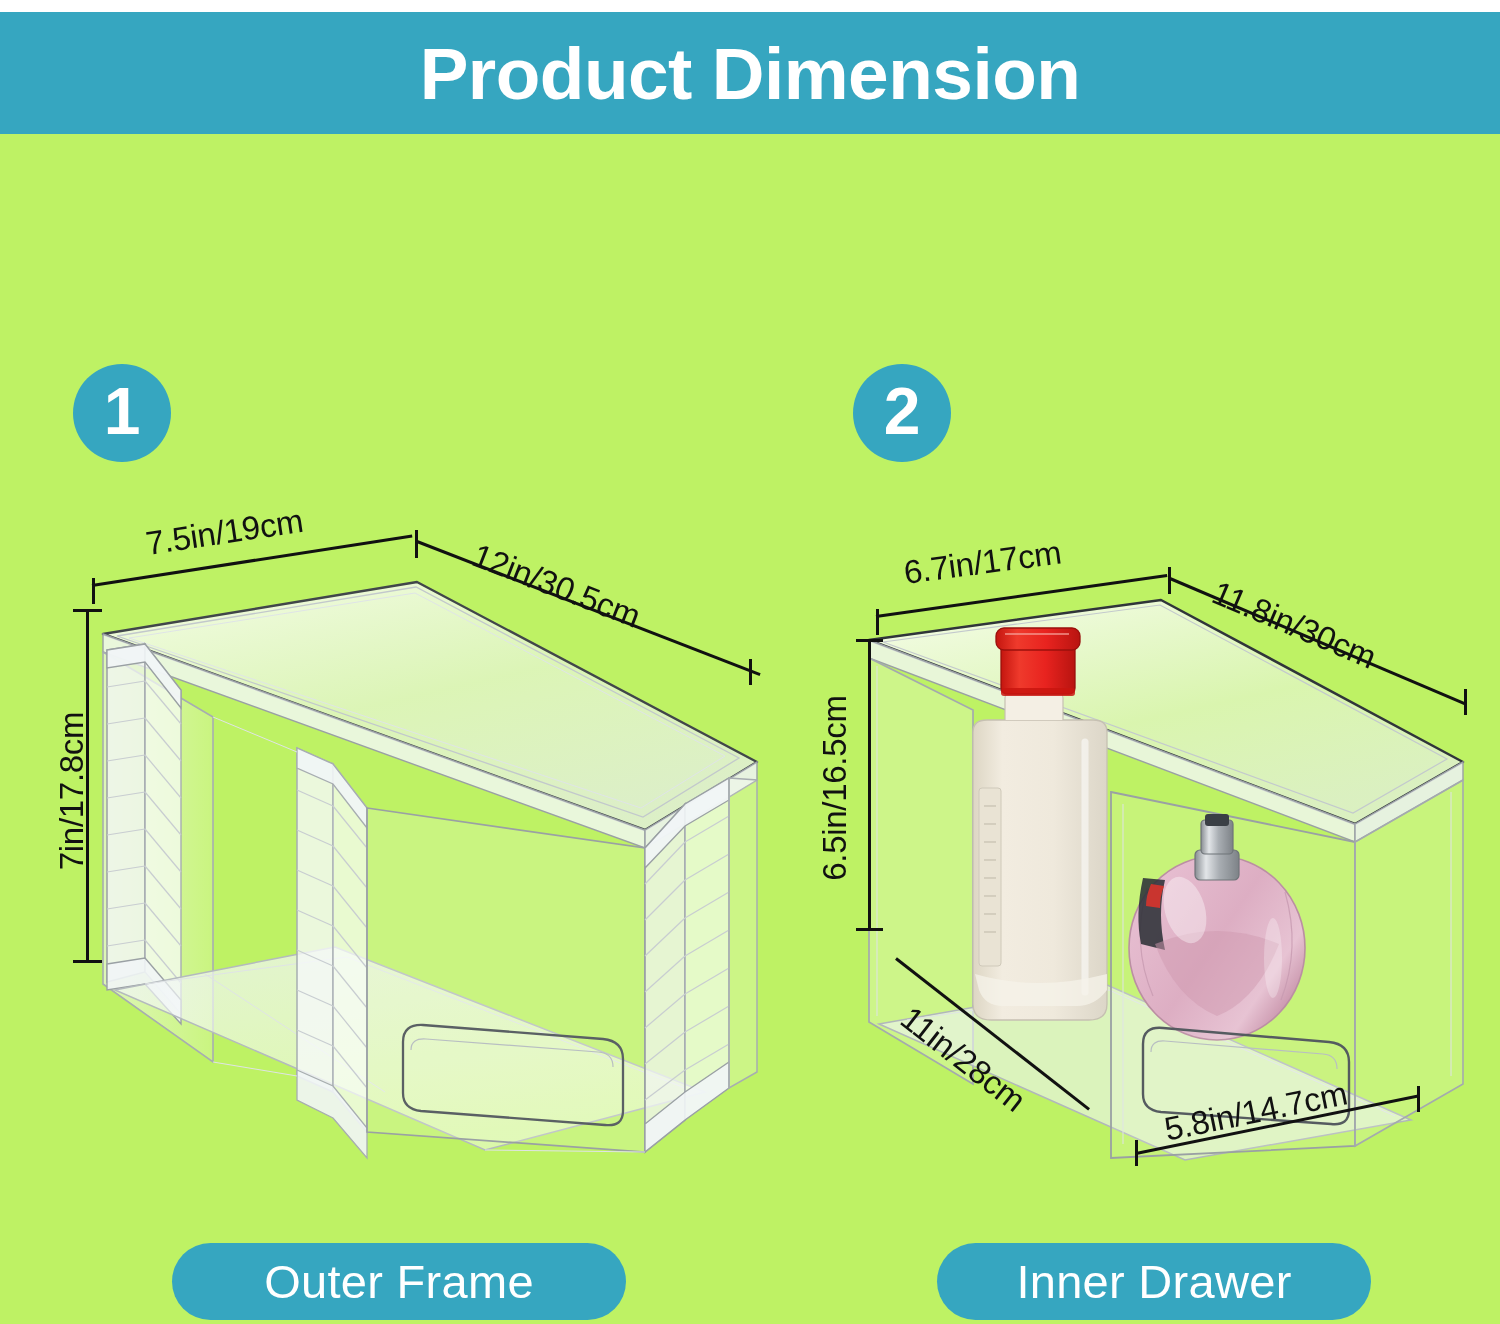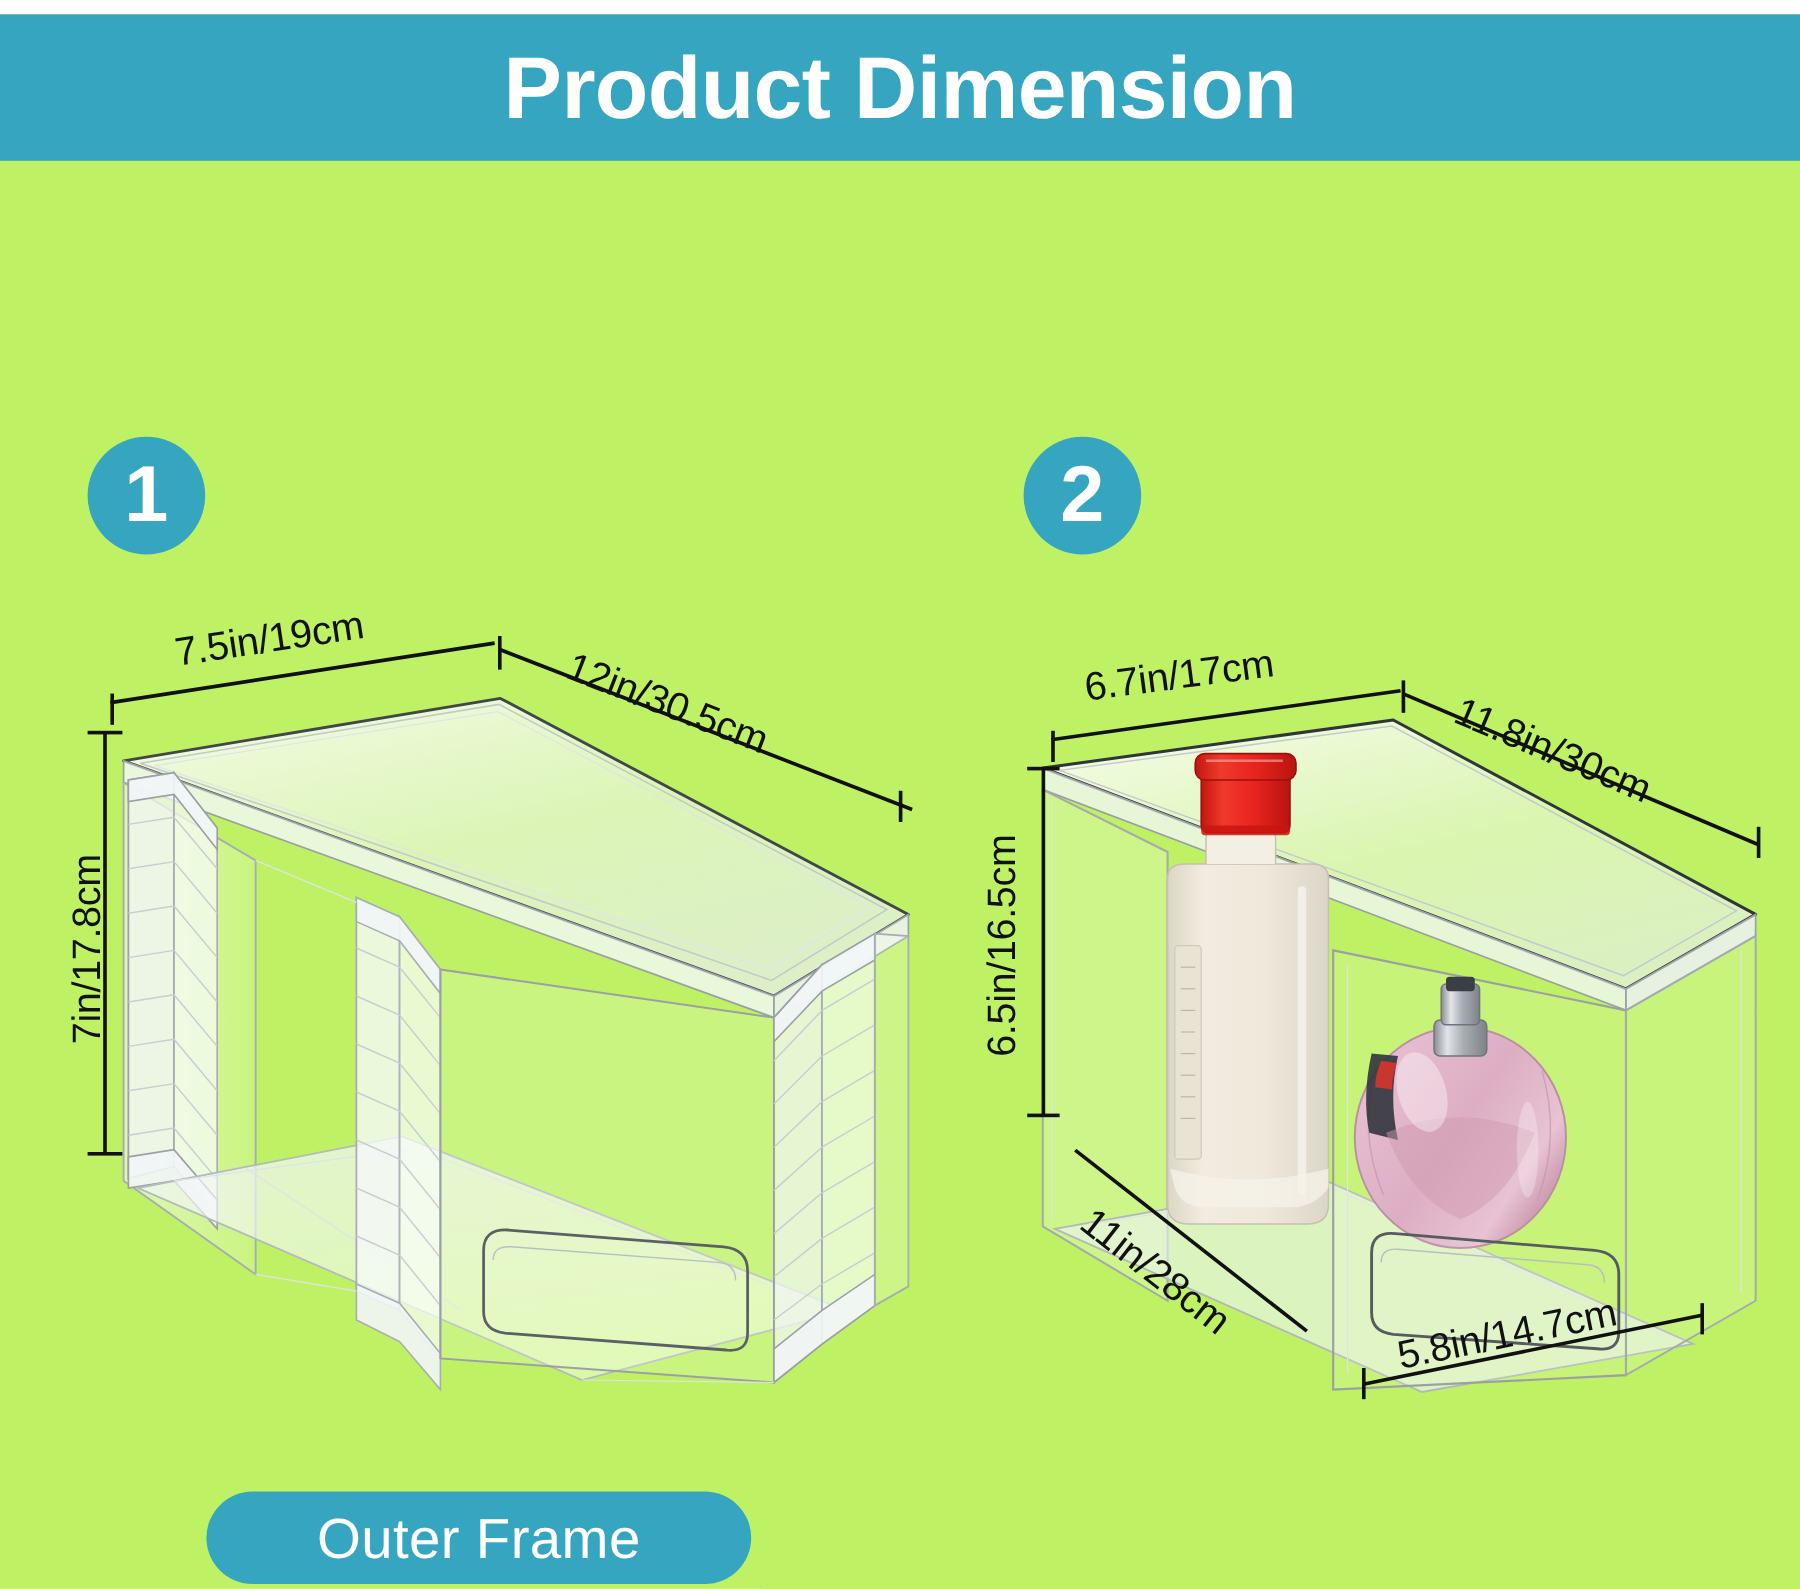--- a/index.html
+++ b/index.html
@@ -405,14 +405,17 @@
   <div class="dim-line" style="left:896px; top:945px; width:245px; height:3px; transform:rotate(38deg); transform-origin:left center;"></div>
 
   <div class="dim-line" style="left:1136px; top:1140px; width:288px; height:3px; transform:rotate(-11.5deg); transform-origin:left center;"></div>
   <div class="dim-tick" style="left:1135px; top:1128px; width:3px; height:26px;"></div>
   <div class="dim-tick" style="left:1417px; top:1074px; width:3px; height:26px;"></div>
   <div class="dim-label" style="left:1165px; top:1099px; transform:rotate(-11.5deg); transform-origin:left center;">5.8in/14.7cm</div>
 
   <div id="caption-pill-left" class="caption-pill">
     <span>Outer Frame</span>
   </div>
+  <div id="caption-pill-right" class="caption-pill">
+    <span>Inner Drawer</span>
+  </div>
 
 </div>
 
 </body></html>

